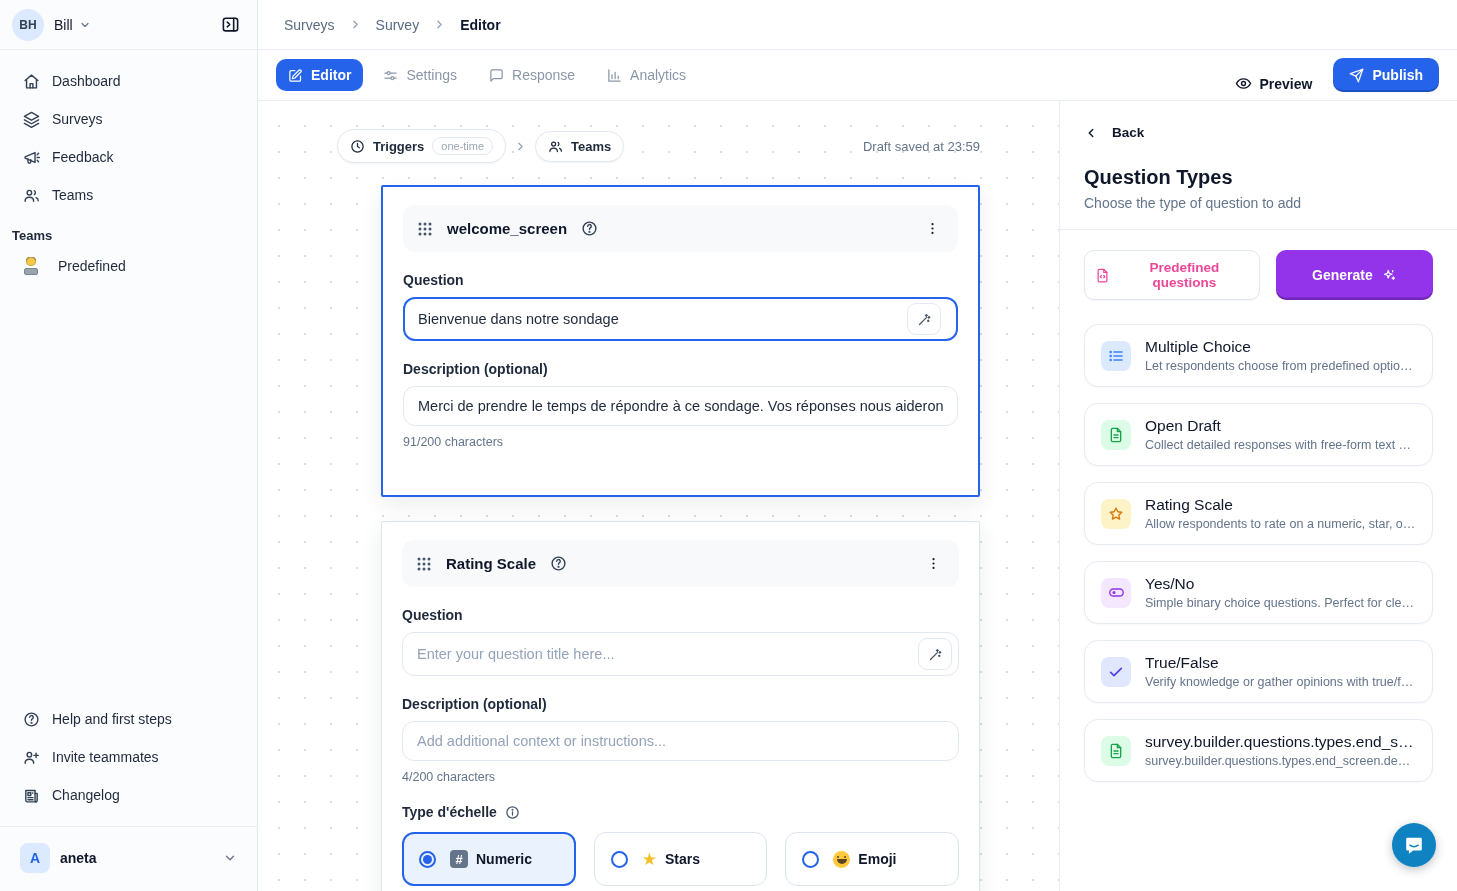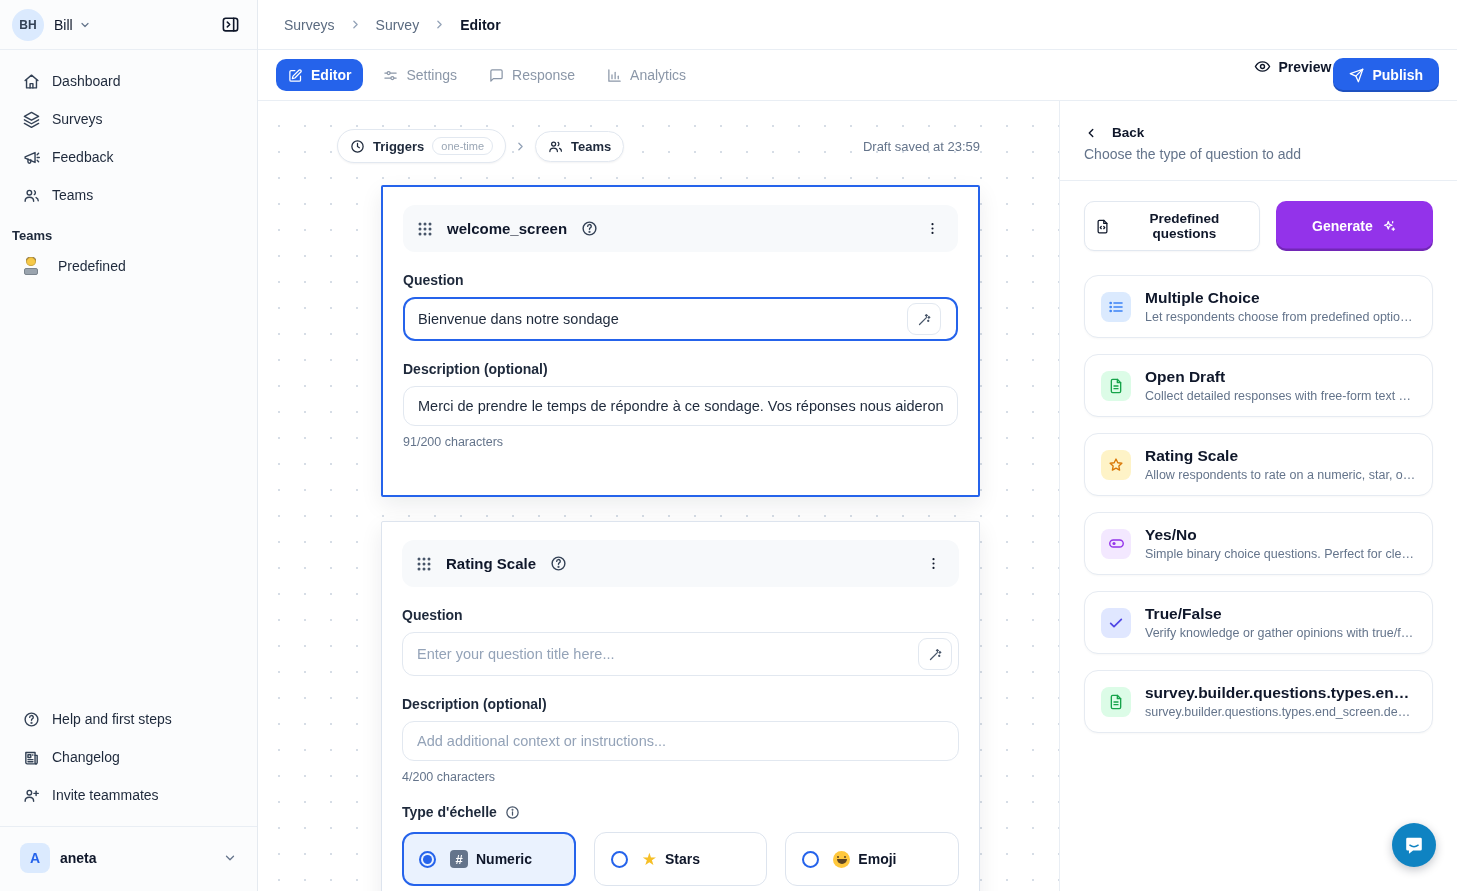--- a/index.html
+++ b/index.html
@@ -33,21 +33,21 @@
   
   .main { flex:1; display:flex; flex-direction:column; min-width:0; }
   .breadcrumb { height:50px; background:#fff; border-bottom:1px solid #e9eef4; display:flex; align-items:center; gap:14px; padding:0 26px; }
   .crumb { font-size:14px; color:#5b6b80; cursor:pointer; }
   .crumb.current { color:#0f172a; font-weight:700; cursor:default; }
   .crumb-sep { color:#94a3b8; display:flex; }
 
   .toolbar { height:51px; background:#fff; border-bottom:1px solid #e9eef4; display:flex; align-items:center; padding:0 18px; gap:8px; }
   .tab { display:flex; align-items:center; gap:8px; font-size:14px; color:#8b97a8; padding:8px 12px; border-radius:10px; cursor:pointer; font-weight:500; }
   .tab.active { background:#2563eb; color:#fff; font-weight:600; }
-  .toolbar-right { margin-left:auto; display:flex; align-items:flex-start; gap:2px; }
+  .toolbar-right { margin-left:auto; display:flex; align-items:flex-end; gap:21px; }
   .preview-btn { display:flex; align-items:center; gap:8px; font-size:14px; font-weight:600; color:#0f172a; cursor:pointer; }
   .publish-btn { display:flex; align-items:center; gap:8px; background:#2563eb; color:#fff; font-size:14px; font-weight:600; border:none; border-radius:10px; padding:9px 16px; cursor:pointer; box-shadow:inset 0 -2px 0 rgba(0,0,0,.18); }
 
   .content { flex:1; display:flex; min-height:0; }
 
   
   .canvas { flex:1; min-width:0; background-color:#fff; background-image:radial-gradient(#d6dde6 1.3px, transparent 1.4px); background-size:26px 26px; background-position:8px 12px; overflow:hidden; padding-top:28px; }
   .canvas-col { width:643px; margin:0 auto; }
   .canvas-head { display:flex; align-items:center; gap:8px; margin-bottom:22px; }
   .pill { display:flex; align-items:center; gap:8px; background:#fff; border:1px solid #e2e8f0; border-radius:999px; padding:7px 12px; font-size:13px; font-weight:600; color:#1e293b; box-shadow:0 1px 2px rgba(15,23,42,.05); cursor:pointer; }
@@ -86,32 +86,32 @@
   .smiley::after { content:""; position:absolute; left:3.5px; top:8px; width:10px; height:5px; border-radius:0 0 10px 10px; background:#5c4422; }
 
   
   .panel { width:398px; min-width:398px; background:#fff; border-left:1px solid #e9eef4; padding:24px 0 8px; display:flex; flex-direction:column; overflow:hidden; }
   .panel-pad { padding:0 24px; }
   .back-row { display:flex; align-items:center; gap:14px; font-size:13.5px; font-weight:700; cursor:pointer; }
   .panel-title { font-size:20px; font-weight:800; margin-top:26px; }
   .panel-sub { font-size:14px; color:#64748b; margin-top:6px; }
   .panel-div { height:1px; background:#e9eef4; margin-top:18px; }
   .panel-actions { display:flex; gap:16px; padding:20px 24px 0; }
-  .predef-btn { flex:1.12; display:flex; align-items:center; justify-content:center; gap:10px; background:#fff; border:1px solid #e2e8f0; border-radius:10px; padding:9px 10px; font-size:13.5px; font-weight:700; color:#0f172a; cursor:pointer; box-shadow:0 1px 2px rgba(15,23,42,.04); }
+  .predef-btn { flex:1.12; display:flex; align-items:center; justify-content:center; gap:10px; background:#fff; border:1px solid #e2e8f0; border-radius:10px; padding:9px 10px; font-size:13.5px; font-weight:700; color:#ec4899; cursor:pointer; box-shadow:0 1px 2px rgba(15,23,42,.04); }
   .gen-btn { flex:1; display:flex; align-items:center; justify-content:center; gap:9px; background:#9333ea; border:none; border-radius:10px; color:#fff; font-size:14px; font-weight:700; padding:9px 10px; cursor:pointer; box-shadow:inset 0 -2.5px 0 rgba(0,0,0,.22); }
   .type-list { padding:24px 24px 0; display:flex; flex-direction:column; gap:16px; }
   .type-card { display:flex; align-items:center; gap:14px; border:1px solid #e6ebf2; border-radius:14px; padding:13px 16px; background:#fff; box-shadow:0 1px 2px rgba(15,23,42,.03); cursor:pointer; min-width:0; }
   .type-ico { width:30px; height:30px; min-width:30px; border-radius:8px; display:flex; align-items:center; justify-content:center; }
   .ti-blue { background:#dbeafe; color:#3b82f6; }
   .ti-green { background:#dcfce7; color:#16a34a; }
   .ti-amber { background:#fef3c7; color:#d97706; }
   .ti-purple { background:#f3e8ff; color:#9333ea; }
   .ti-indigo { background:#e0e7ff; color:#4f46e5; }
   .type-txt { min-width:0; }
-  .type-title { font-size:15.5px; font-weight:700; white-space:nowrap; overflow:hidden; text-overflow:ellipsis; }
+  .type-title { font-size:15.5px; font-weight:400; white-space:nowrap; overflow:hidden; text-overflow:ellipsis; }
   .type-desc { font-size:12.5px; color:#64748b; margin-top:3px; white-space:nowrap; overflow:hidden; text-overflow:ellipsis; }
 
   .chat-launcher { position:fixed; right:21px; bottom:24px; width:44px; height:44px; border-radius:50%; background:#0f83c2; display:flex; align-items:center; justify-content:center; cursor:pointer; box-shadow:0 3px 10px rgba(15,23,42,.25); }
 </style>
 </head>
 <body>
 
 <div class="app">
 
   <aside class="sidebar">
@@ -199,40 +199,40 @@
               <circle cx="12" cy="12" r="9"></circle>
               <path d="M9.5 9a2.5 2.5 0 1 1 3.6 2.2c-.8.4-1.1.9-1.1 1.8"></path>
               <circle cx="12" cy="16.8" r="0.5" fill="currentColor"></circle>
             </svg>
         </span>
         <span>Help and first steps</span>
       </div>
       <div class="sb-item">
         <span class="ico">
           <svg width="17" height="17" viewBox="0 0 24 24" fill="none" stroke="currentColor" stroke-width="2" stroke-linecap="round" stroke-linejoin="round">
+              <circle cx="9" cy="8" r="3.2"></circle>
+              <path d="M3 20c0-3.3 2.7-5.5 6-5.5s6 2.2 6 5.5"></path>
+              <path d="M18.5 6v6"></path>
+              <path d="M15.5 9h6"></path>
+            </svg>
+        </span>
+        <span>Invite teammates</span>
+      </div>
+      <div class="sb-item">
+        <span class="ico">
+          <svg width="17" height="17" viewBox="0 0 24 24" fill="none" stroke="currentColor" stroke-width="2" stroke-linecap="round" stroke-linejoin="round">
               <path d="M4 5h13v14a2 2 0 0 0 2 2H6a2 2 0 0 1-2-2z"></path>
               <path d="M17 9h3v10a2 2 0 0 1-2 2"></path>
               <rect x="7" y="8" width="4" height="4"></rect>
               <path d="M13.5 8.5H14"></path>
               <path d="M7 15h7"></path>
               <path d="M7 18h7"></path>
             </svg>
         </span>
         <span>Changelog</span>
-      </div>
-      <div class="sb-item">
-        <span class="ico">
-          <svg width="17" height="17" viewBox="0 0 24 24" fill="none" stroke="currentColor" stroke-width="2" stroke-linecap="round" stroke-linejoin="round">
-              <circle cx="9" cy="8" r="3.2"></circle>
-              <path d="M3 20c0-3.3 2.7-5.5 6-5.5s6 2.2 6 5.5"></path>
-              <path d="M18.5 6v6"></path>
-              <path d="M15.5 9h6"></path>
-            </svg>
-        </span>
-        <span>Invite teammates</span>
       </div>
     </nav>
 
     <div class="sb-ws-wrap">
       <div class="sb-ws">
         <div class="ws-avatar">A</div>
         <span class="name">aneta</span>
         <span class="chev">
           <svg width="14" height="14" viewBox="0 0 24 24" fill="none" stroke="currentColor" stroke-width="2.2" stroke-linecap="round" stroke-linejoin="round">
               <path d="M6 9l6 6 6-6"></path>
@@ -504,20 +504,21 @@
       <aside class="panel">
         <div class="panel-pad">
           <div class="back-row">
             <span style="display:flex">
               <svg width="14" height="14" viewBox="0 0 24 24" fill="none" stroke="currentColor" stroke-width="2.4" stroke-linecap="round" stroke-linejoin="round">
                   <path d="M15 6l-6 6 6 6"></path>
                 </svg>
             </span>
             <span>Back</span>
           </div>
+          <div class="panel-title">Question Types</div>
           <div class="panel-sub">Choose the type of question to add</div>
         </div>
         <div class="panel-div"></div>
 
         <div class="panel-actions">
           <button class="predef-btn">
             <span style="display:flex">
               <svg width="15" height="15" viewBox="0 0 24 24" fill="none" stroke="currentColor" stroke-width="2" stroke-linecap="round" stroke-linejoin="round">
                   <path d="M14 2H7a2 2 0 0 0-2 2v16a2 2 0 0 0 2 2h10a2 2 0 0 0 2-2V7z"></path>
                   <path d="M14 2v5h5"></path>

